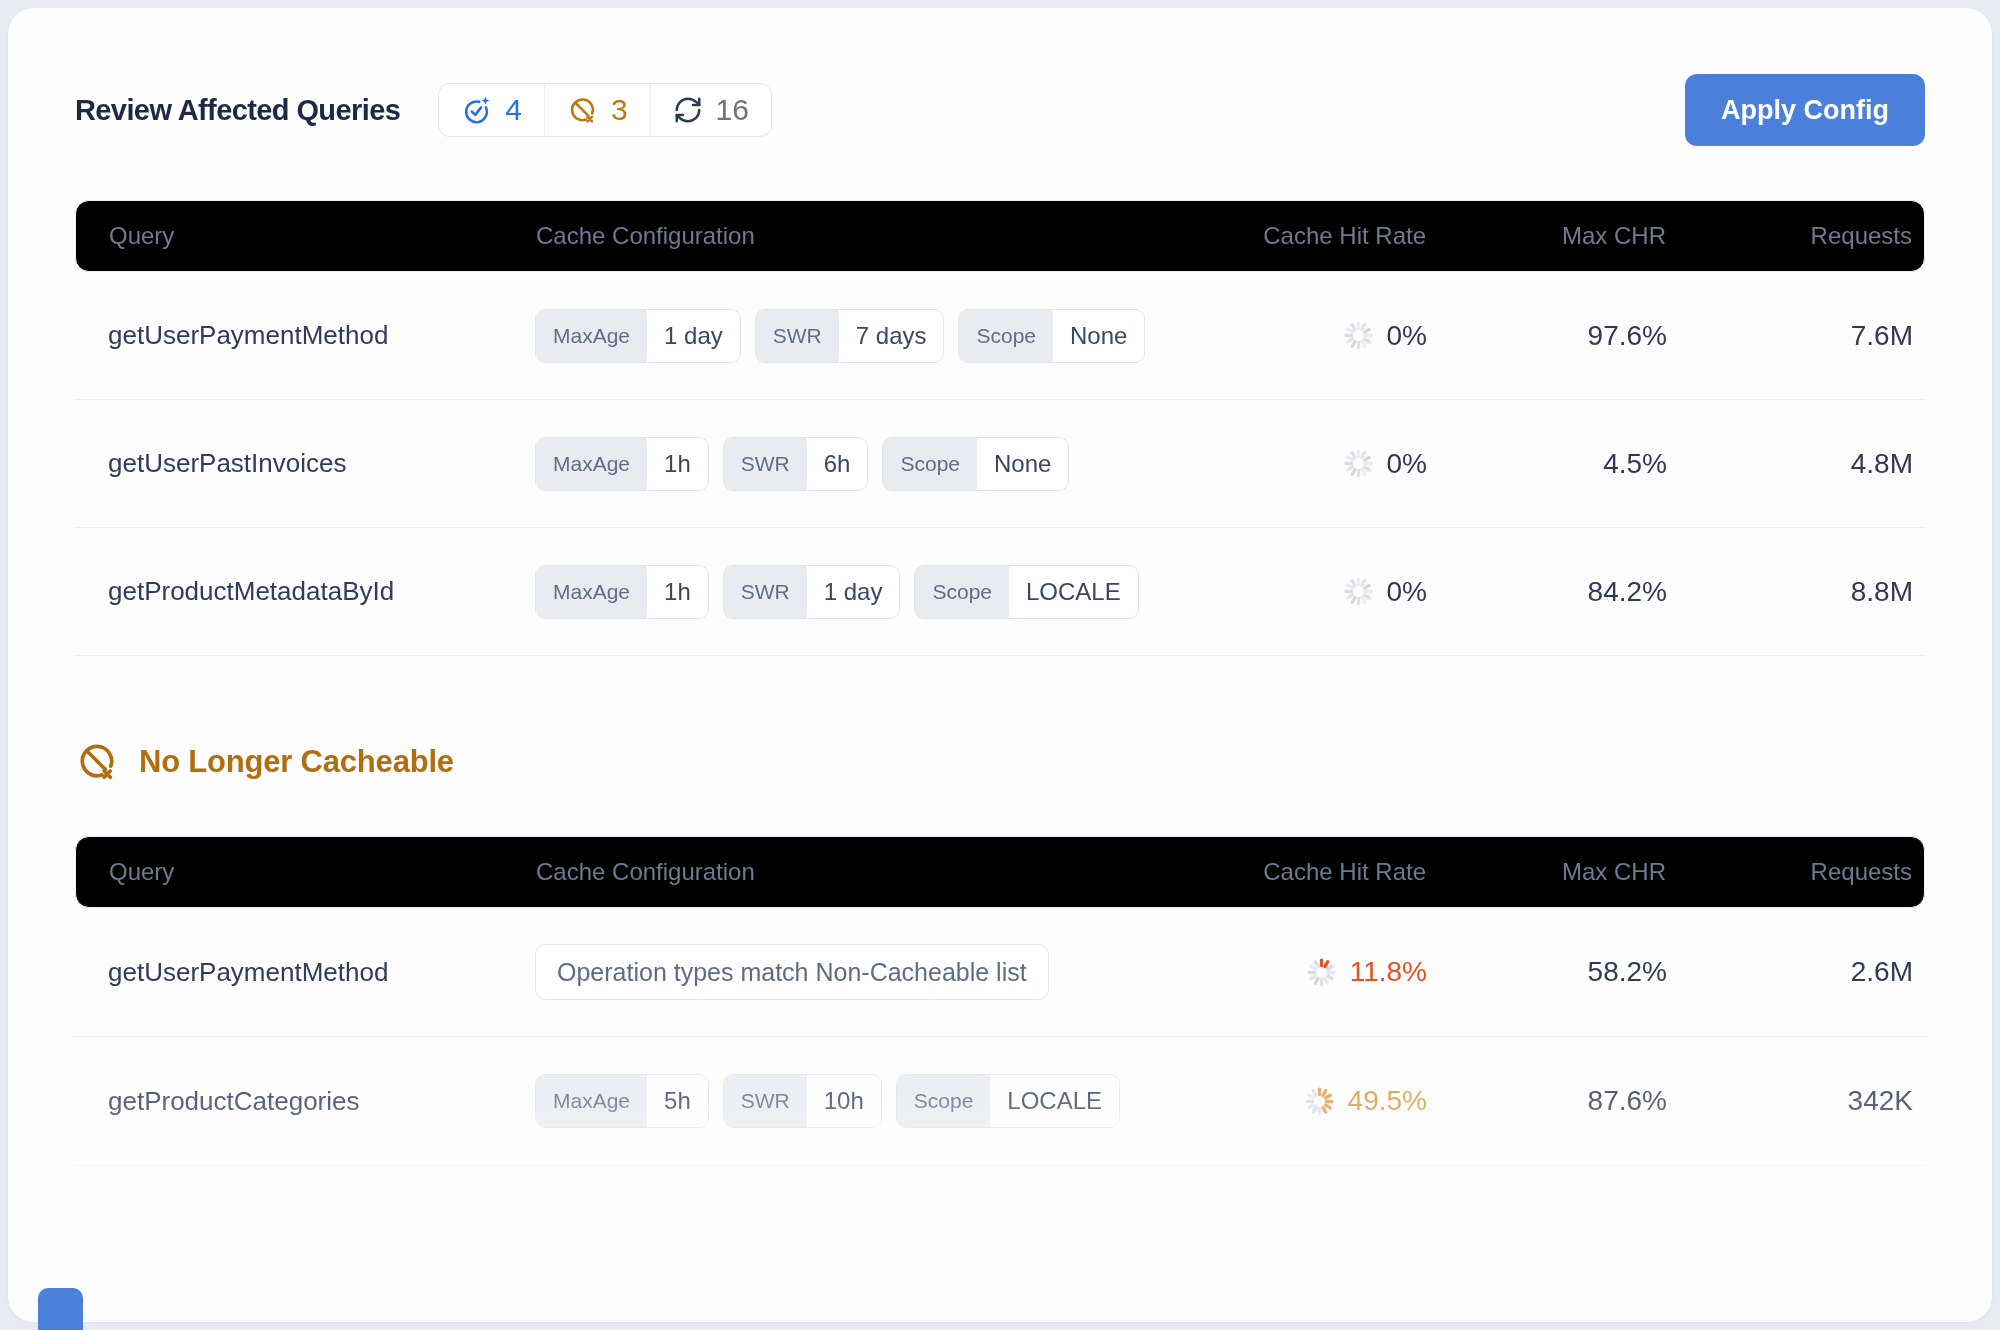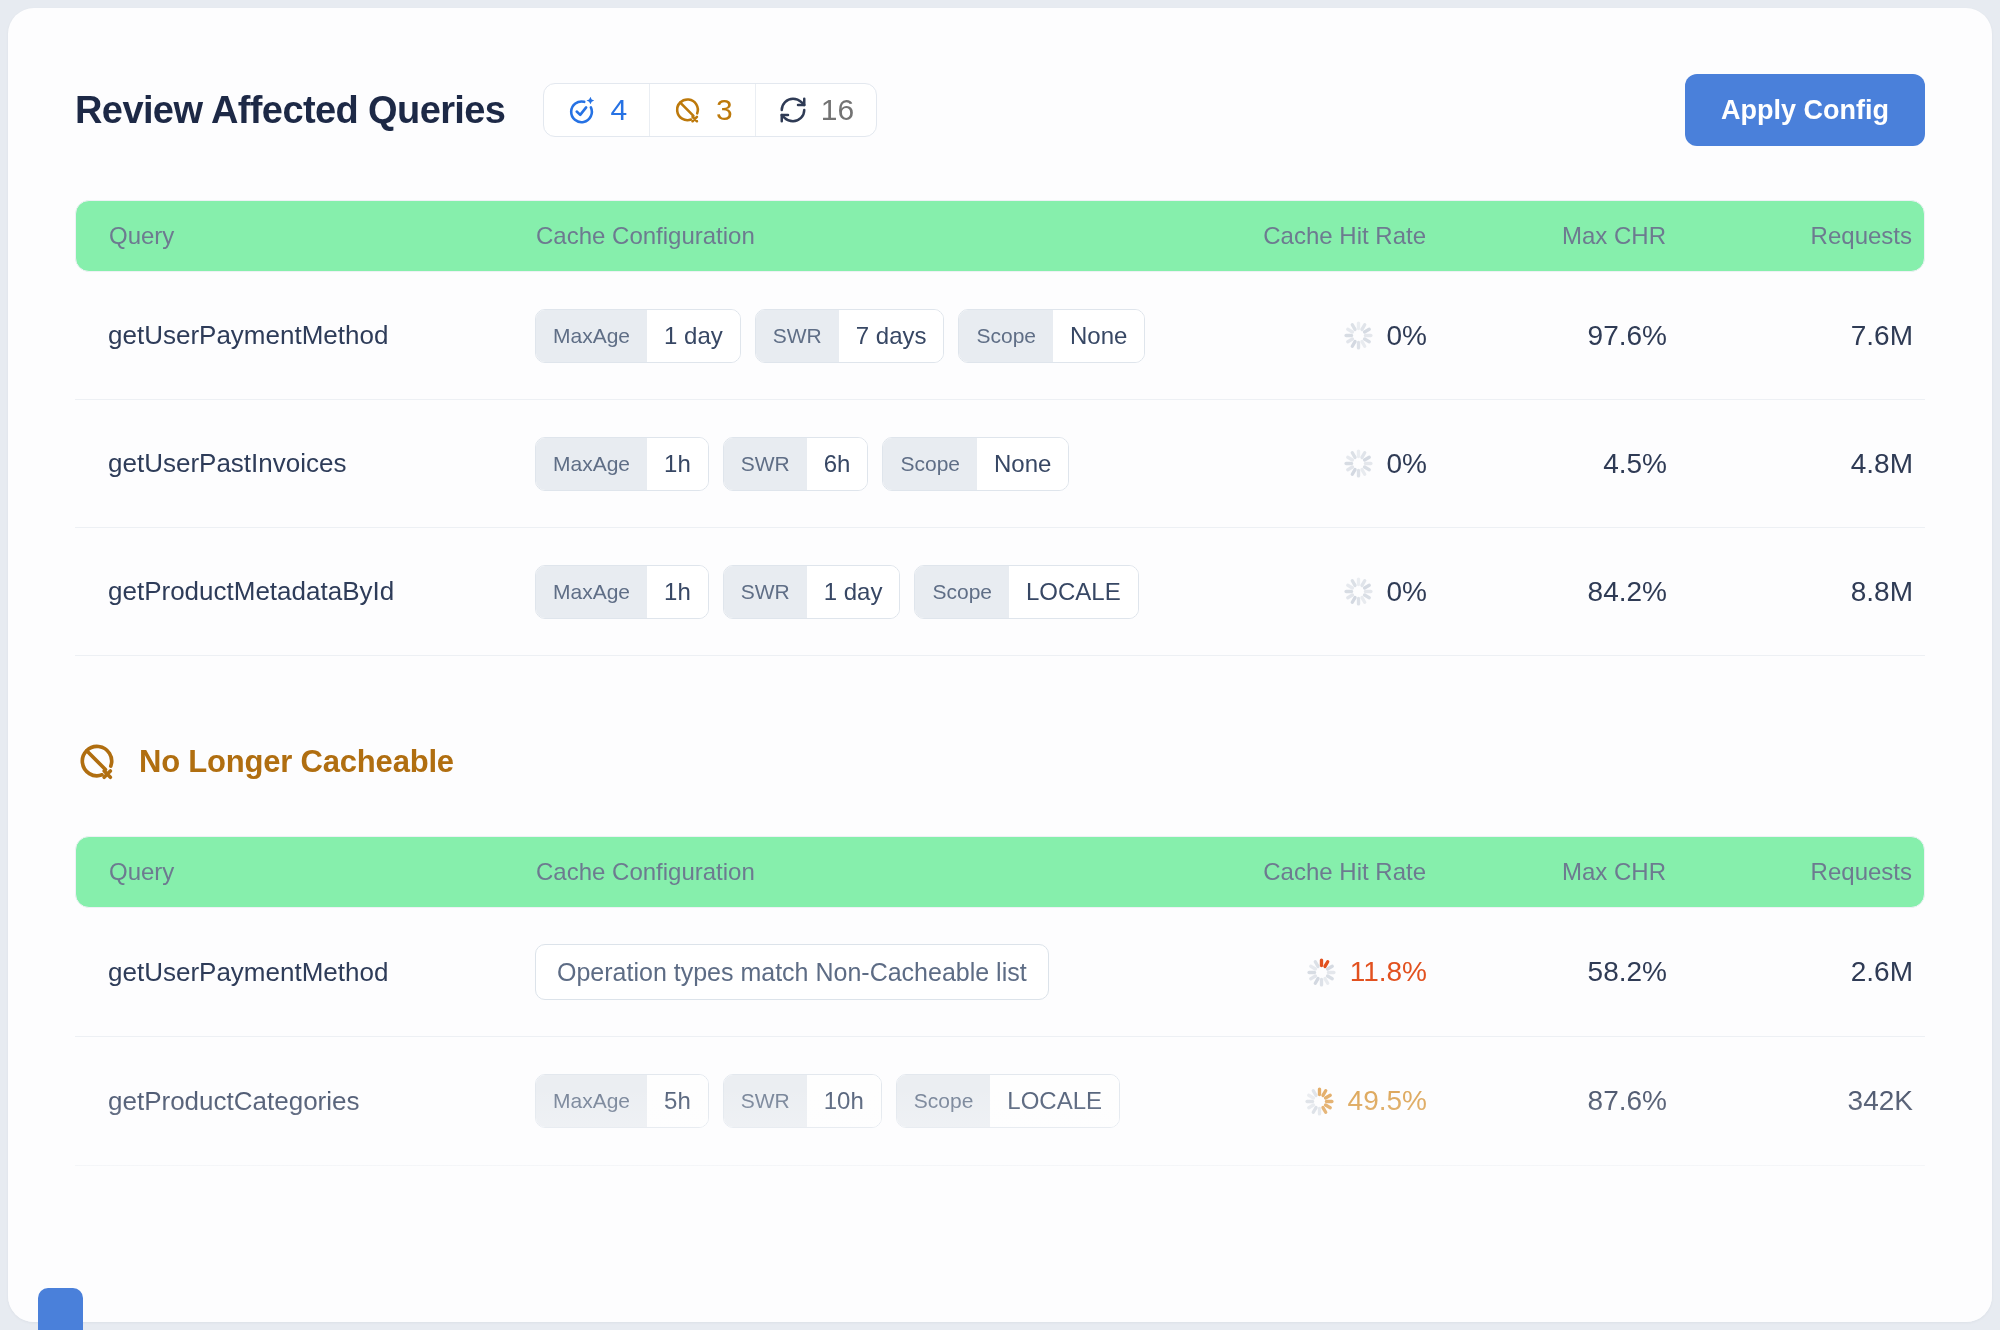--- a/index.html
+++ b/index.html
@@ -11,21 +11,21 @@
     -webkit-font-smoothing:antialiased;
   }
   .card{
     position:absolute;left:8px;top:8px;right:8px;height:1314px;
     background:#fdfdfe;border-radius:26px;
     box-shadow:0 1px 3px rgba(20,30,55,.05);
     padding:64px 67px 0 67px;box-sizing:border-box;
   }
   
   .hdr{display:flex;align-items:center;height:76px;}
-  .title{font-size:38px;font-weight:700;color:#1d2946;letter-spacing:-.6px;}
+  .title{font-size:29px;font-weight:700;color:#1d2946;letter-spacing:-.6px;}
   .badge-group{
     margin-left:38px;display:flex;align-items:stretch;height:52px;
     background:#fff;border:1px solid #e3e8ef;border-radius:12px;overflow:hidden;
   }
   .badge{display:flex;align-items:center;gap:13px;padding:0 22px;}
   .badge + .badge{border-left:1px solid #eaeef3;}
   .badge .cnt{font-size:30px;font-weight:500;}
   .cnt-blue{color:#2672e4;}
   .cnt-amber{color:#bd790b;}
   .cnt-navy{color:#737373;}
@@ -35,21 +35,21 @@
     border-radius:12px;font-family:"Liberation Sans", sans-serif;
   }
   
   .section-head{display:flex;align-items:center;gap:20px;margin-top:64px;}
   .section-head .s-title{font-size:31px;font-weight:600;letter-spacing:-.2px;}
   .s-blue{color:#2170e2;}
   .s-amber{color:#b06e10;}
   
   .grid{display:grid;grid-template-columns:460px 1fr 250px 240px 246px;align-items:center;}
   .thead{
-    margin-top:52px;height:72px;background:#86efac;
+    margin-top:52px;height:72px;background:#000000;
     border:1px solid #eef1f5;border-radius:14px;box-sizing:border-box;
     color:#6d7a90;font-size:24px;
   }
   .c-query{padding-left:33px;}
   .c-config{display:flex;align-items:center;gap:14px;}
   .c-hit{display:flex;justify-content:flex-end;align-items:center;gap:13px;padding-right:12px;}
   .c-num{text-align:right;padding-right:12px;}
   .row{height:127px;border-bottom:1px solid #edf0f4;}
   .row .c-query{font-size:26px;color:#2e3c59;}
   .row .c-hit{font-size:28px;color:#2f3b55;}

